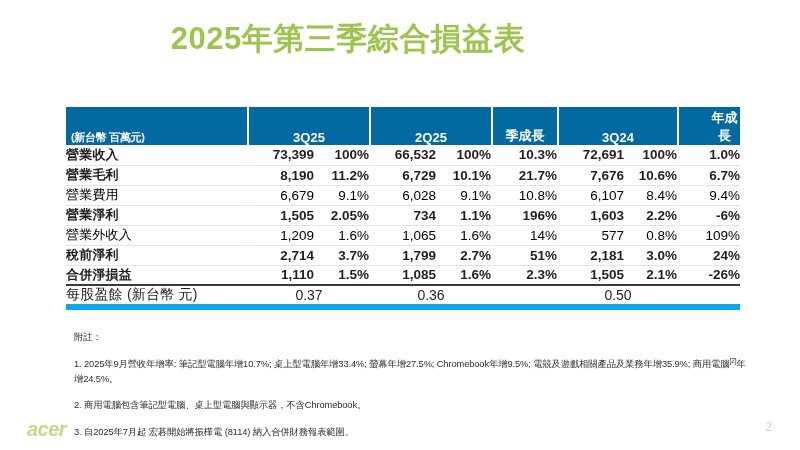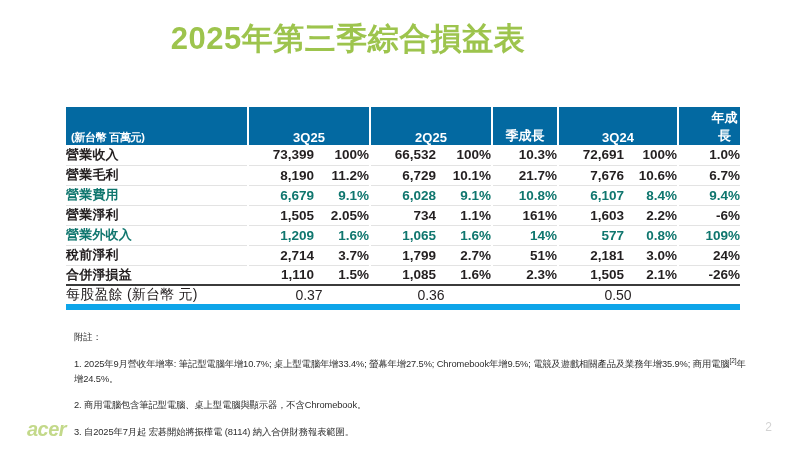--- a/index.html
+++ b/index.html
@@ -88,21 +88,21 @@
   }
   td.num {
     text-align: right;
     padding-right: 7px;
     font-variant-numeric: tabular-nums;
   }
   td.grp-left  { border-left: 2px solid #ffffff; }
 
   
   tr.strong td { font-weight: bold; color: #231f20; }
-  tr.soft   td { font-weight: bold; color: #0f766e; }
+  tr.soft   td { font-weight: normal; color: #000000; }
 
   
   tr.eps td {
     font-weight: normal;
     border-bottom: 6px solid #0ea5e9;
     border-top: none;
     font-size: 14px;
     height: 22px;
     margin-top: 37px;
   }
@@ -209,21 +209,21 @@
         <td class="num">8.4%</td>
         <td class="num grp-left">9.4%</td>
       </tr>
 
       <tr class="strong">
         <td class="lab">營業淨利</td>
         <td class="num grp-left">1,505</td>
         <td class="num">2.05%</td>
         <td class="num grp-left">734</td>
         <td class="num">1.1%</td>
-        <td class="num grp-left">161%</td>
+        <td class="num grp-left">196%</td>
         <td class="num grp-left">1,603</td>
         <td class="num">2.2%</td>
         <td class="num grp-left">-6%</td>
       </tr>
 
       <tr class="soft">
         <td class="lab">營業外收入</td>
         <td class="num grp-left">1,209</td>
         <td class="num">1.6%</td>
         <td class="num grp-left">1,065</td>

